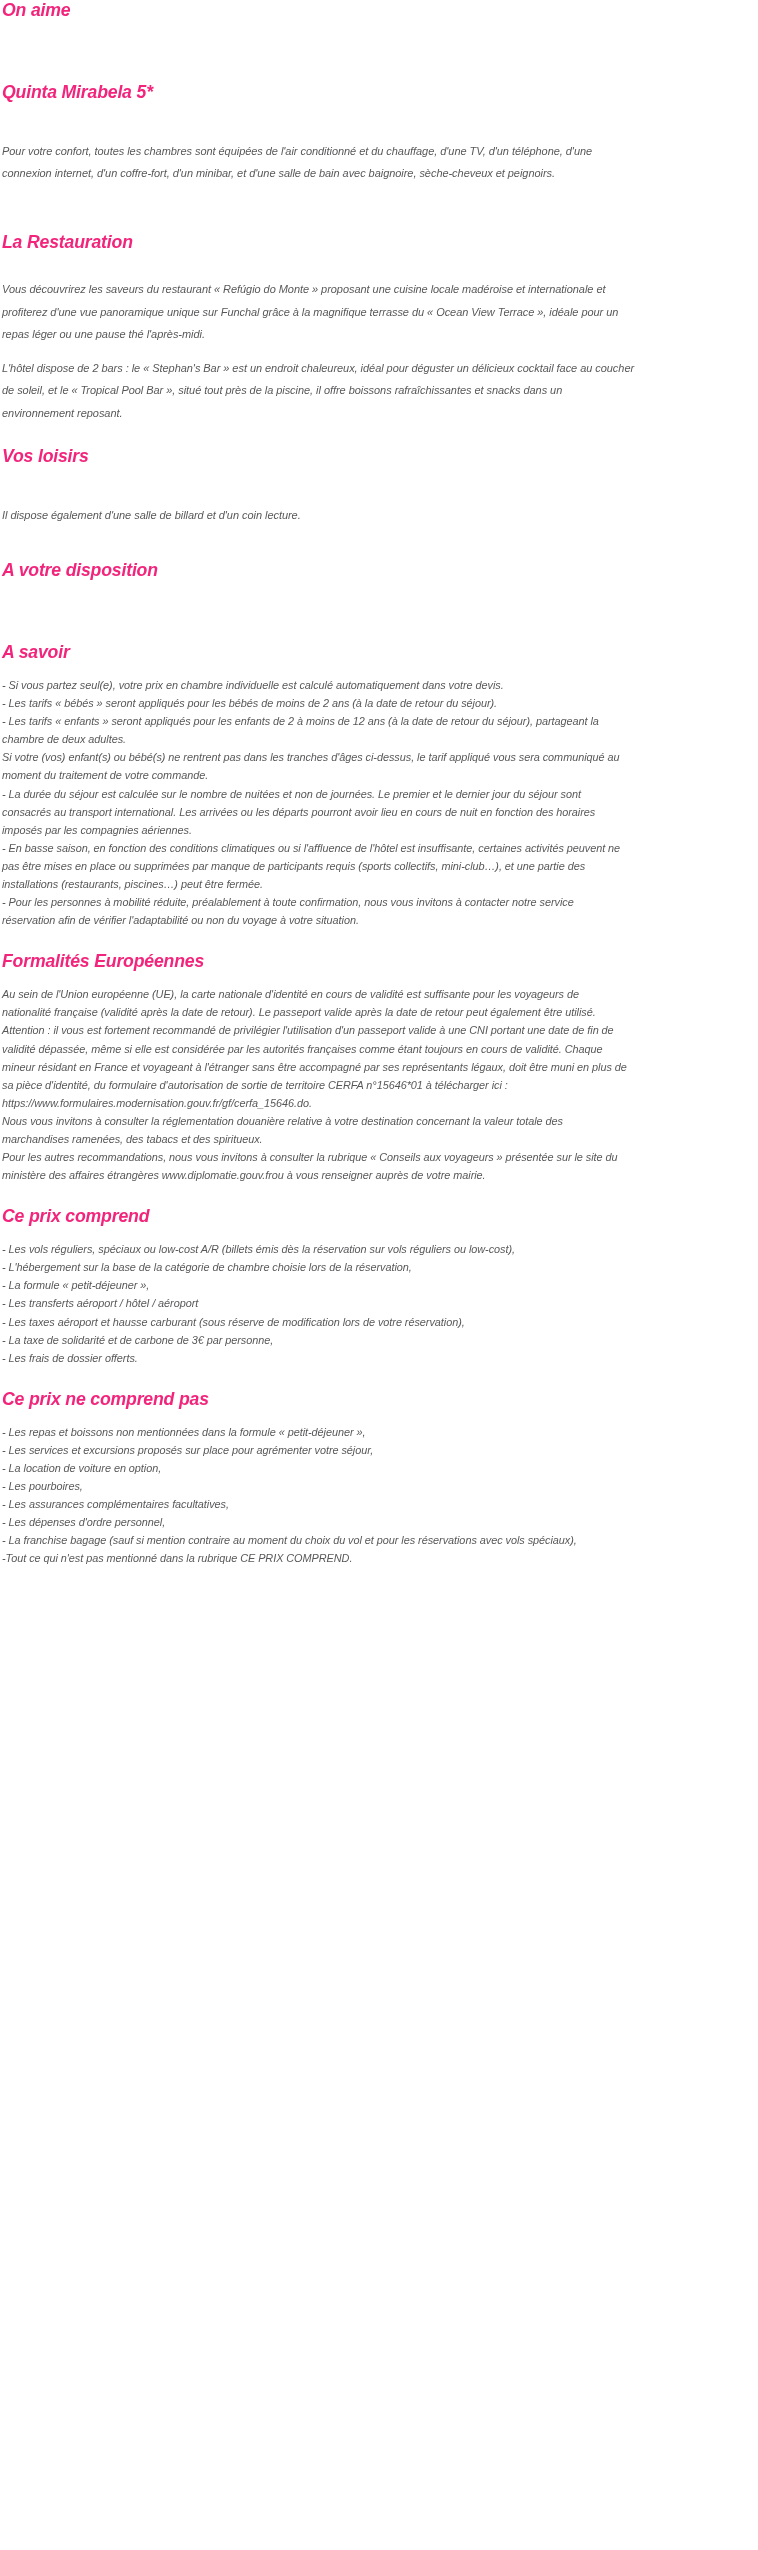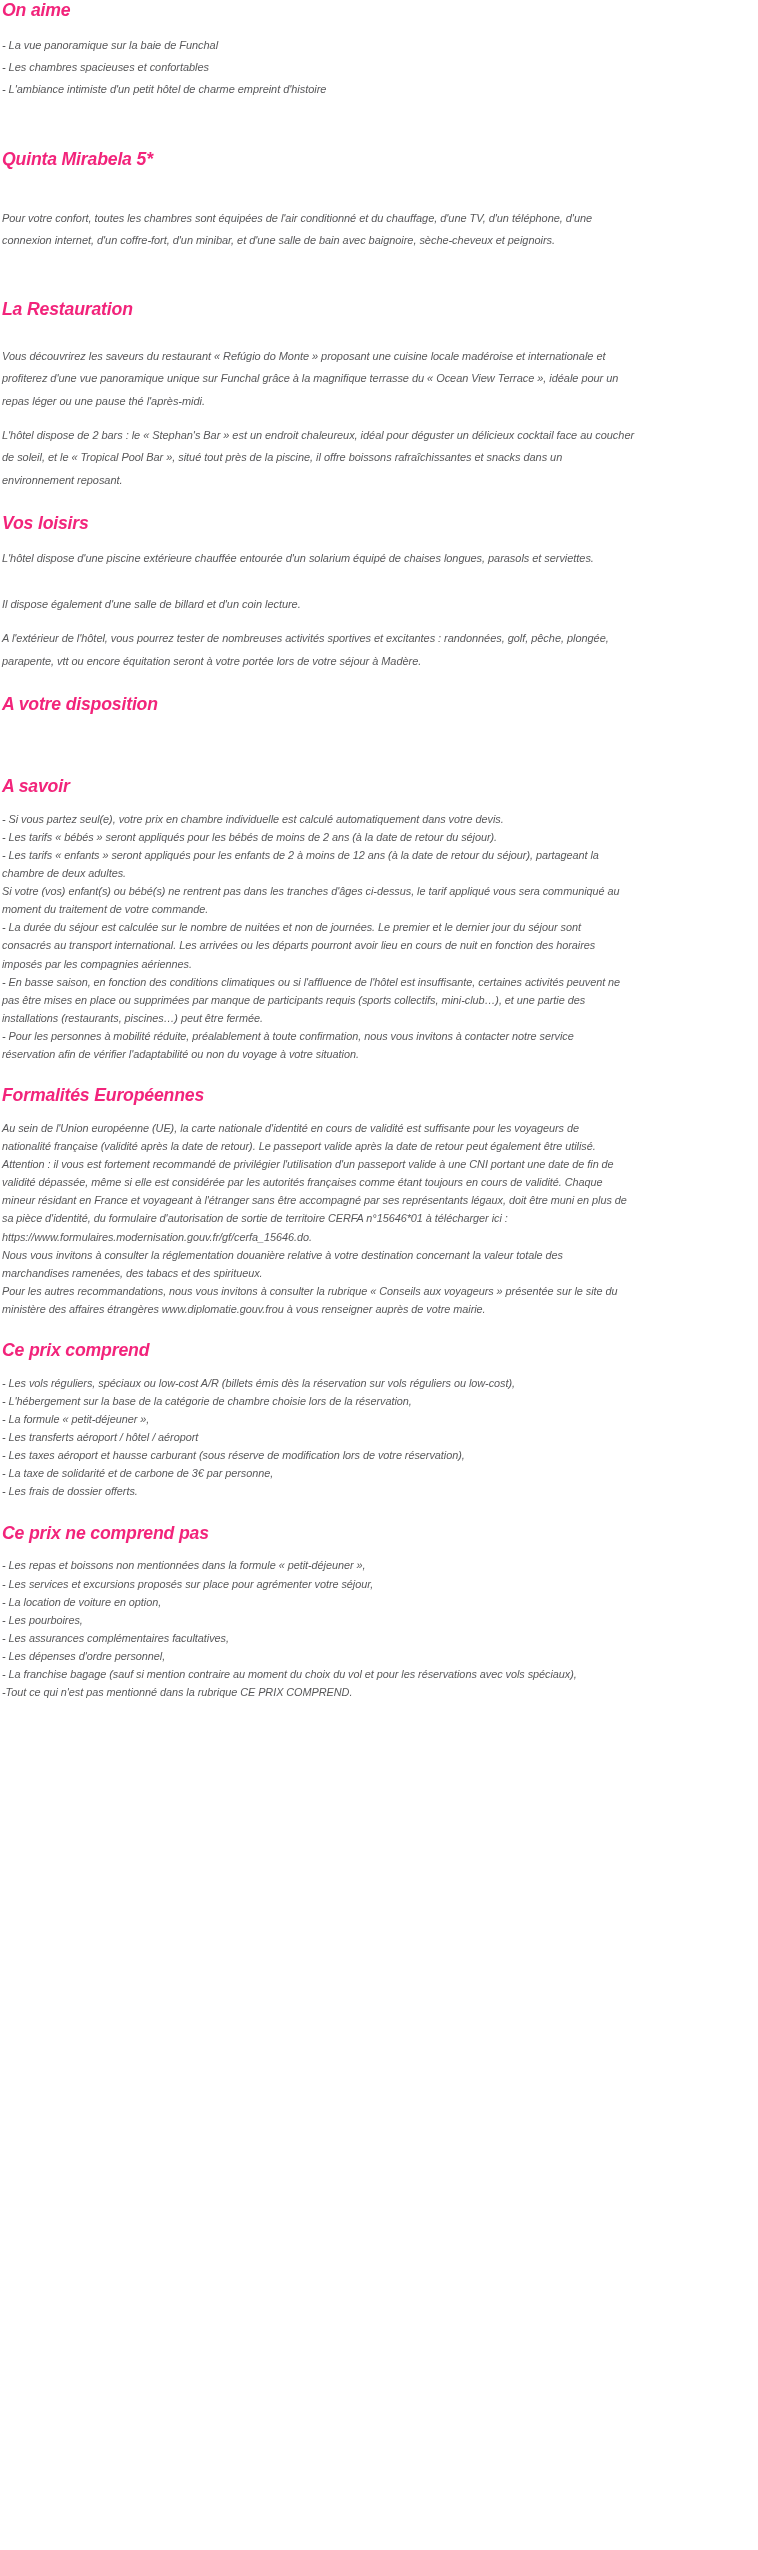--- a/index.html
+++ b/index.html
@@ -73,25 +73,20 @@
   .title-gap-a { height: 13px; }
 </style>
 </head>
 <body>
 
 <div class="page">
   <div id="sections-root">
       <section class="sec">
         <h2 class="section-title">On aime</h2>
         <div class="title-gap-a"></div>
-        <div class="lines block-loose">
-          <div class="line">- La vue panoramique sur la baie de Funchal</div>
-          <div class="line">- Les chambres spacieuses et confortables</div>
-          <div class="line">- L'ambiance intimiste d'un petit hôtel de charme empreint d'histoire</div>
-        </div>
       </section>
       <div class="spacer-xl"></div>
       <section class="sec">
         <h2 class="section-title">Quinta Mirabela 5*</h2>
         <div class="title-gap-a"></div>
         <div class="spacer-s"></div>
         <div class="spacer-s"></div>
         <div class="lines block-loose">
           <div class="line">Pour votre confort, toutes les chambres sont équipées de l'air conditionné et du chauffage, d'une TV, d'un téléphone, d'une connexion internet, d'un coffre-fort, d'un minibar, et d'une salle de bain avec baignoire, sèche-cheveux et peignoirs.</div>
         </div>
@@ -106,32 +101,26 @@
         </div>
         <div class="spacer-s"></div>
         <div class="lines block-loose">
           <div class="line">L'hôtel dispose de 2 bars : le « Stephan's Bar » est un endroit chaleureux, idéal pour déguster un délicieux cocktail face au coucher de soleil, et le « Tropical Pool Bar », situé tout près de la piscine, il offre boissons rafraîchissantes et snacks dans un environnement reposant.</div>
         </div>
       </section>
       <div class="spacer-m"></div>
       <section class="sec">
         <h2 class="section-title">Vos loisirs</h2>
         <div class="title-gap-a"></div>
-        <div class="lines block-loose">
-          <div class="line">L'hôtel dispose d'une piscine extérieure chauffée entourée d'un solarium équipé de chaises longues, parasols et serviettes.</div>
-        </div>
         <div class="spacer-s"></div>
         <div class="spacer-s"></div>
         <div class="lines block-loose">
           <div class="line">Il dispose également d'une salle de billard et d'un coin lecture.</div>
         </div>
         <div class="spacer-s"></div>
-        <div class="lines block-loose">
-          <div class="line">A l'extérieur de l'hôtel, vous pourrez tester de nombreuses activités sportives et excitantes : randonnées, golf, pêche, plongée, parapente, vtt ou encore équitation seront à votre portée lors de votre séjour à Madère.</div>
-        </div>
       </section>
       <div class="spacer-m"></div>
       <section class="sec">
         <h2 class="section-title">A votre disposition</h2>
         <div class="title-gap-a"></div>
       </section>
       <div class="spacer-xl"></div>
       <section class="sec">
         <h2 class="section-title">A savoir</h2>
         <div class="title-gap-a"></div>

